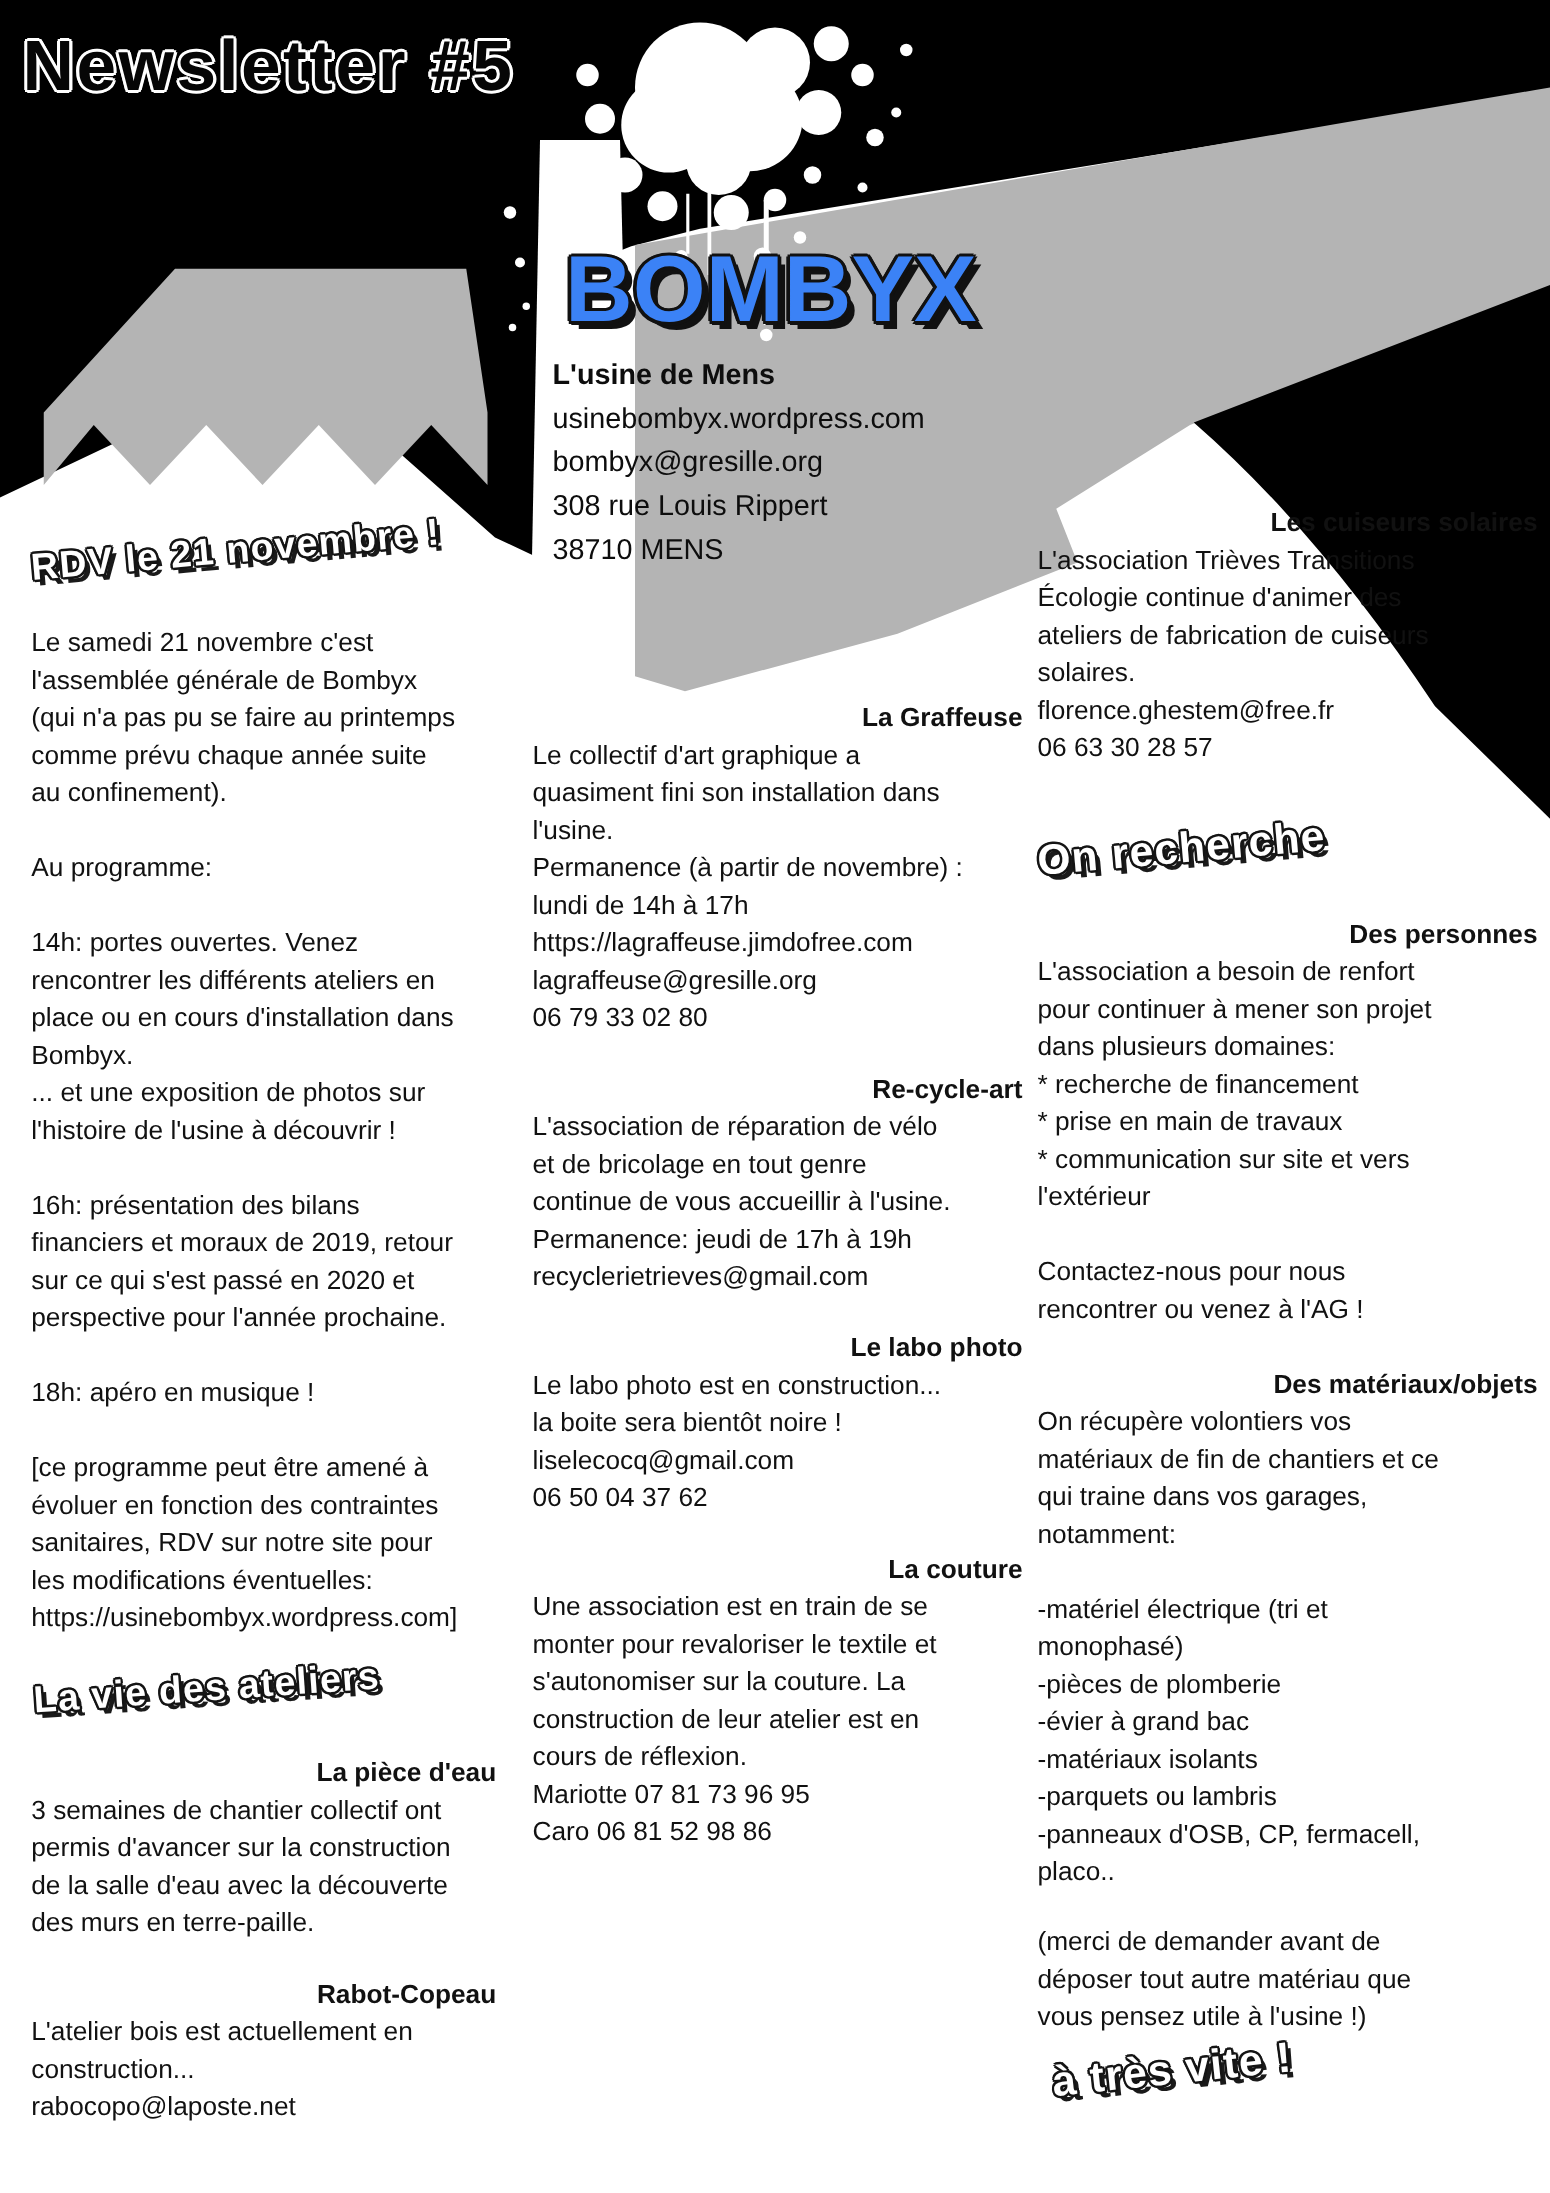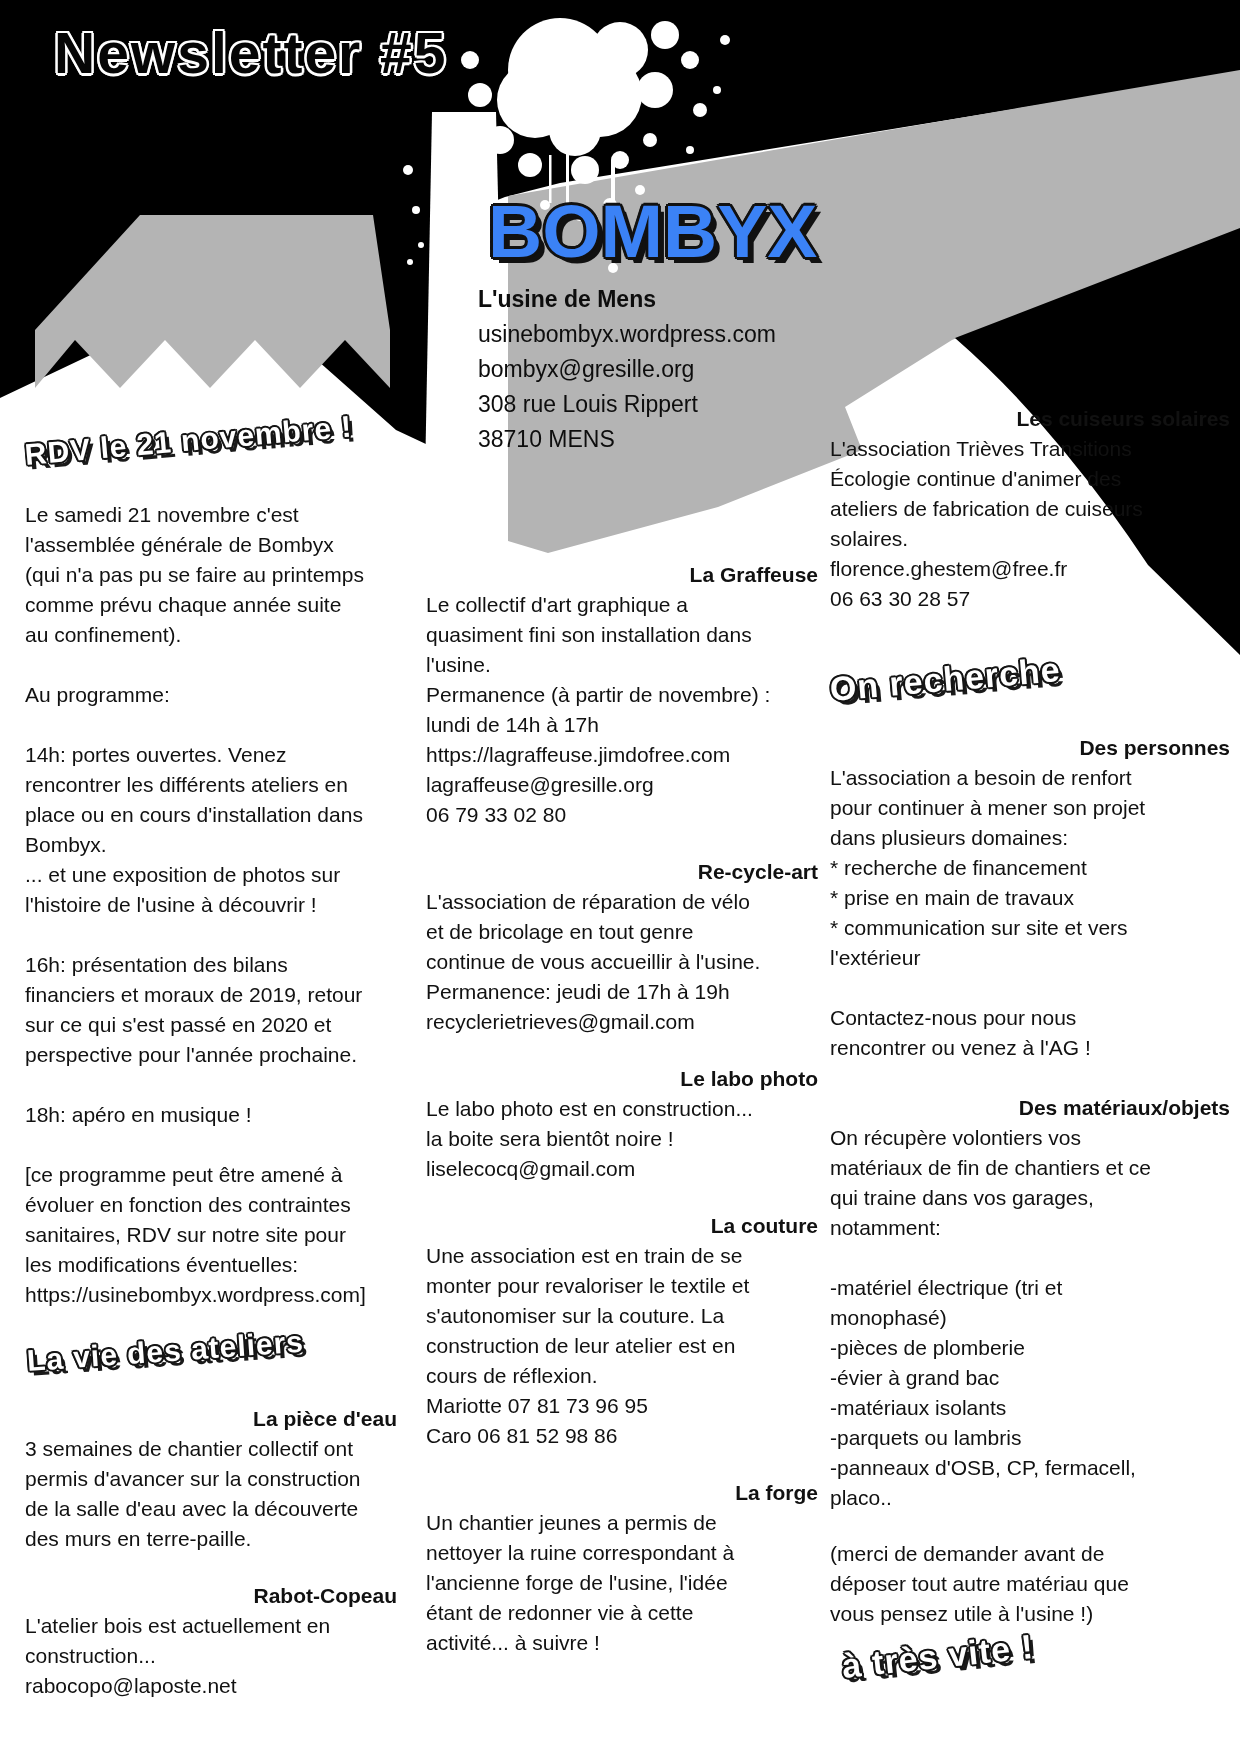--- a/index.html
+++ b/index.html
@@ -2,21 +2,21 @@
 <html><head>
 <meta charset="utf-8">
 <style>
   html,body{margin:0;padding:0;}
   body{
     width:1240px;height:1754px;position:relative;overflow:hidden;
     background:#ffffff;color:#111;
     font-family:"Liberation Sans", sans-serif;
   }
   #header-art{position:absolute;top:0;left:0;pointer-events:none;}
-  .abs{position:absolute;margin-left:36px;}
+  .abs{position:absolute;}
   
   .sketch{
     font-weight:bold;color:#fff;letter-spacing:1px;white-space:nowrap;
     text-shadow:
       2px 0 0 #141414,-2px 0 0 #141414,0 2px 0 #141414,0 -2px 0 #141414,
       1.5px 1.5px 0 #141414,-1.5px 1.5px 0 #141414,1.5px -1.5px 0 #141414,-1.5px -1.5px 0 #141414,
       4px 5px 0 #1a1a1a;
   }
   
   .sketch-inv{
@@ -174,38 +174,31 @@
 et de bricolage en tout genre
 continue de vous accueillir à l'usine.</div>
     <div class="line">Permanence:  jeudi de 17h à 19h</div>
     <div class="line">recyclerietrieves@gmail.com</div>
   </div>
   <div class="sec">
     <div class="sec-title">Le labo photo</div>
     <div class="line">Le labo photo est en construction...
 la boite sera bientôt noire !</div>
     <div class="line">liselecocq@gmail.com</div>
+    <div class="line">06 50 04 37 62</div>
   </div>
   <div class="sec">
     <div class="sec-title">La couture</div>
     <div class="line">Une association est en train de se
 monter pour revaloriser le textile et
 s'autonomiser sur la couture. La
 construction de leur atelier est en
 cours de réflexion.</div>
     <div class="line">Mariotte 07 81 73 96 95</div>
     <div class="line">Caro 06 81 52 98 86</div>
-  </div>
-  <div class="sec">
-    <div class="sec-title">La forge</div>
-    <div class="line">Un chantier jeunes a permis de
-nettoyer la ruine correspondant à
-l'ancienne forge de l'usine, l'idée
-étant de redonner vie à cette
-activité... à suivre !</div>
   </div>
 </div>
 
 <div id="col-right" class="col">
   <div class="sec" style="margin-bottom:0;">
     <div class="sec-title">Les cuiseurs solaires</div>
     <div class="line">L'association Trièves Transitions
 Écologie continue d'animer des
 ateliers de fabrication de cuiseurs
 solaires.</div>

